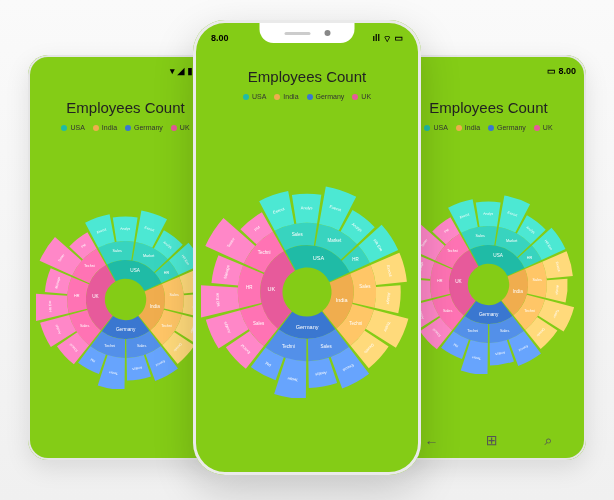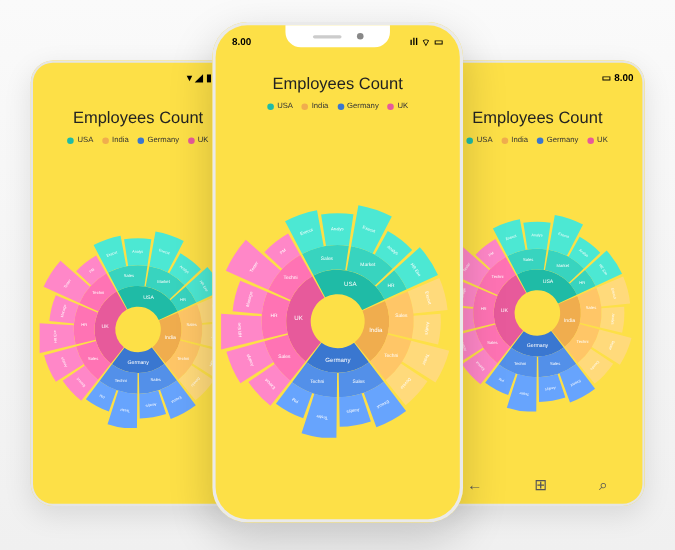--- a/index.html
+++ b/index.html
@@ -14,21 +14,21 @@
 
 .stage {
   position: relative;
   width: 614px;
   height: 500px;
 }
 
 .phone {
   position: absolute;
   border-radius: 28px;
-  background: #fde047;
+  background: #84cc16;
   box-shadow: 0 10px 30px rgba(0,0,0,0.12), inset 0 0 0 2px #e8e8e8;
   overflow: hidden;
 }
 .phone-left {
   width: 195px;
   height: 405px;
   left: 28px;
   top: 55px;
   border-radius: 20px;
   box-shadow: 0 8px 25px rgba(0,0,0,0.10), inset 0 0 0 2px #e5e5e5;

